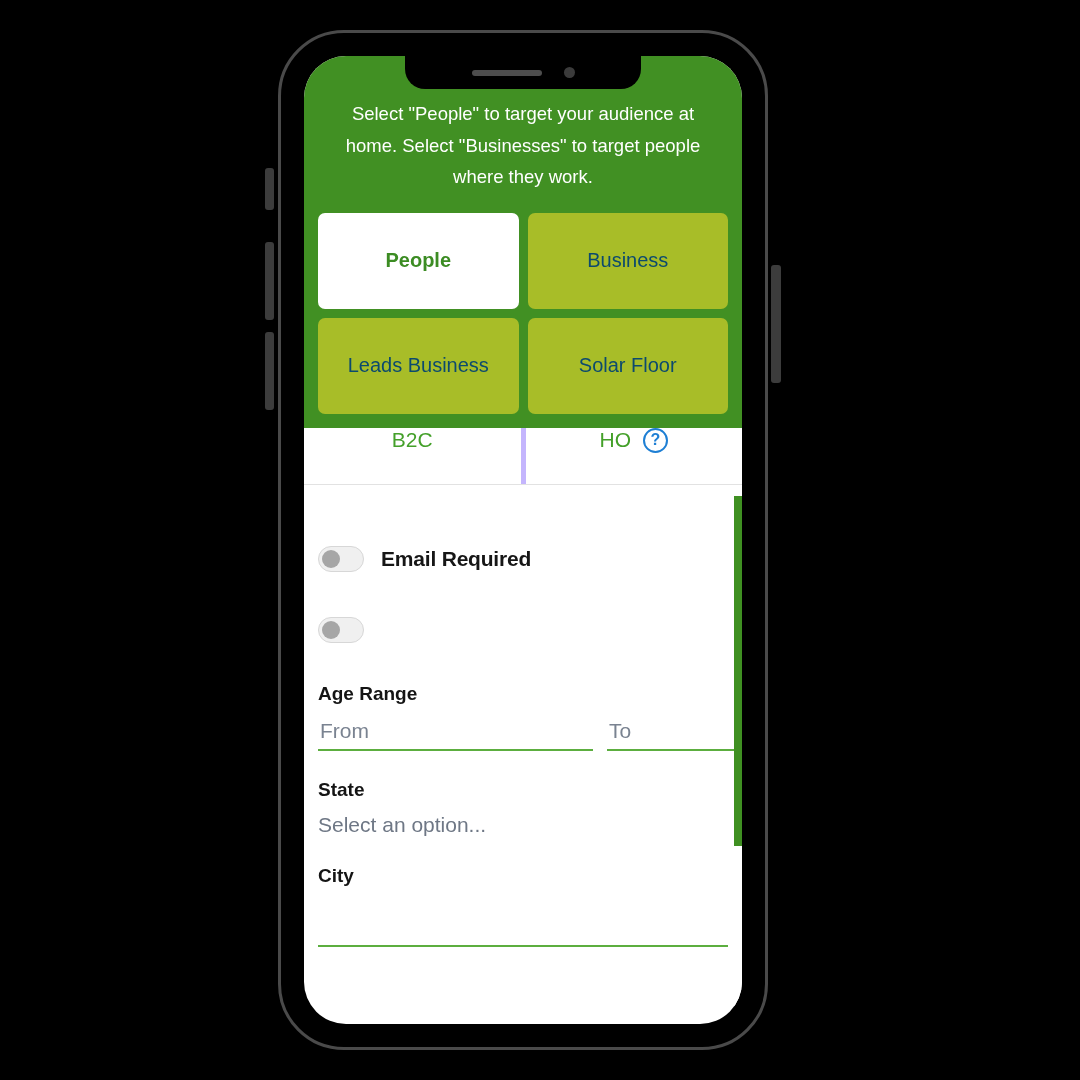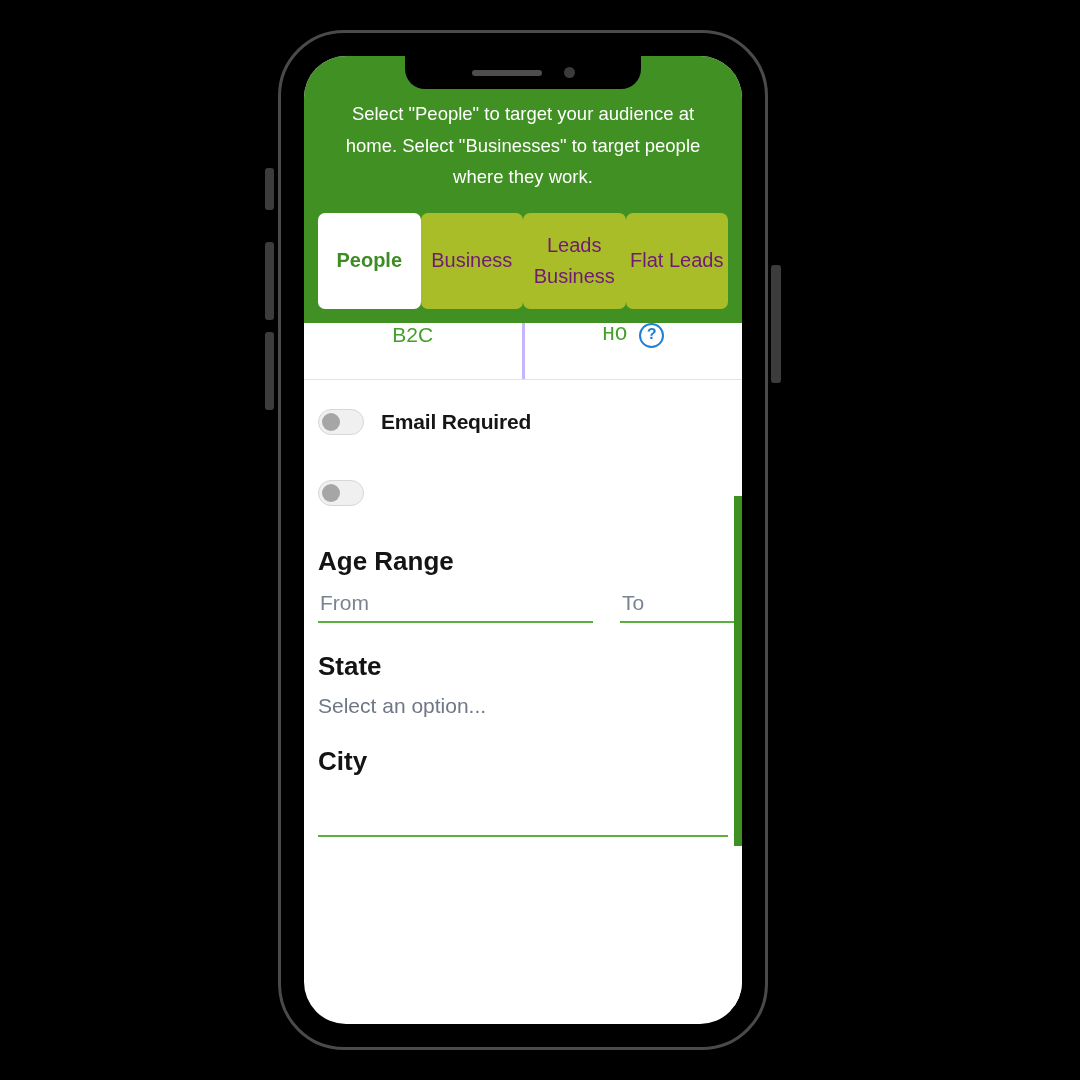--- a/index.html
+++ b/index.html
@@ -104,29 +104,30 @@
   .header-sub {
     color: #ffffff;
     font-size: 18.5px;
     line-height: 31.5px;
     text-align: center;
     padding: 6px 12px 0 12px;
   }
 
   .cat-grid {
     display: grid;
-    grid-template-columns: 1fr 1fr 1fr 1fr;
+    grid-template-columns: 1fr 1fr;
+    gap: 9px;
     margin-top: 20px;
   }
 
   .cat-btn {
     height: 96px;
     border-radius: 7px;
     background: #a8bd28;
-    color: #701a75;
+    color: #0c4a6e;
     font-size: 20px;
     display: flex;
     align-items: center;
     justify-content: center;
     text-align: center;
     line-height: 31px;
     cursor: pointer;
     border: none;
     font-family: inherit;
     padding: 4px;
@@ -152,41 +153,42 @@
     align-items: flex-start;
     justify-content: center;
     gap: 12px;
     color: #44a02a;
     font-size: 21px;
     cursor: pointer;
     background: #ffffff;
     border: none;
     font-family: inherit;
   }
-  .tab + .tab { border-left: 3px solid #c4b5fd; font-family: Liberation Mono, monospace; }
+  .tab + .tab { border-left: 5px solid #c4b5fd; }
 
   .help-icon {
     width: 25px; height: 25px;
     border: 2px solid #1e7fd4;
     border-radius: 50%;
     color: #1e7fd4;
     font-size: 16px;
     font-weight: bold;
     display: flex;
     align-items: center;
     justify-content: center;
     line-height: 1;
     flex: 0 0 auto;
   }
 
   
   .body-scroll {
     position: relative;
     background: #ffffff;
     padding: 26px 14px 0 14px;
+    margin-top: 32px;
   }
 
   .toggle-row {
     display: flex;
     align-items: flex-start;
     gap: 17px;
     margin-bottom: 40px;
   }
   .toggle {
     flex: 0 0 auto;
@@ -207,31 +209,31 @@
   }
   .toggle-label {
     font-size: 21px;
     font-weight: bold;
     color: #161616;
     line-height: 31px;
     letter-spacing: -.2px;
   }
 
   .field-label {
-    font-size: 26px;
+    font-size: 19px;
     font-weight: bold;
     color: #141414;
     margin-bottom: 8px;
   }
 
   .field-group { margin-bottom: 28px; }
 
   .age-inputs {
     display: flex;
-    gap: 27px;
+    gap: 14px;
   }
   .u-input {
     flex: 1;
     height: 38px;
     border: none;
     border-bottom: 2px solid #5cae3f;
     background: transparent;
     font-size: 21px;
     color: #222222;
     font-family: inherit;
@@ -301,21 +303,21 @@
     <div class="header">
 
       <div class="header-title">Bu                    t!</div>
 
       <div class="header-sub">Select "People" to target your audience at home. Select "Businesses" to target people where they work.</div>
 
       <div class="cat-grid">
         <button class="cat-btn active">People</button>
         <button class="cat-btn">Business</button>
         <button class="cat-btn">Leads Business</button>
-        <button class="cat-btn">Flat Leads</button>
+        <button class="cat-btn">Solar Floor</button>
       </div>
     </div>
 
     <div class="tabs">
       <button class="tab">
         <span>B2C</span>
       </button>
       <button class="tab">
         <span>HO</span>
         <span class="help-icon">?</span>

